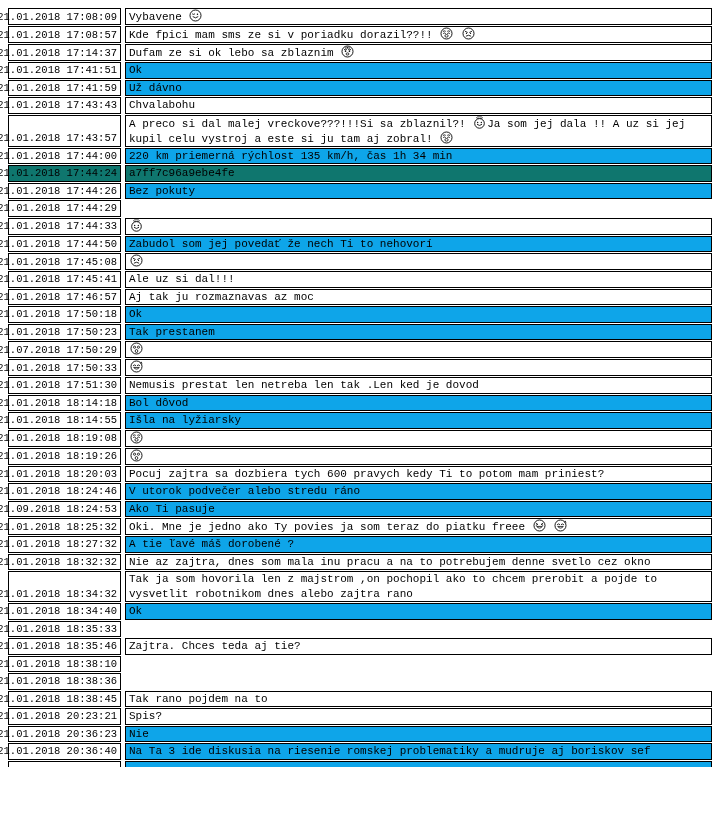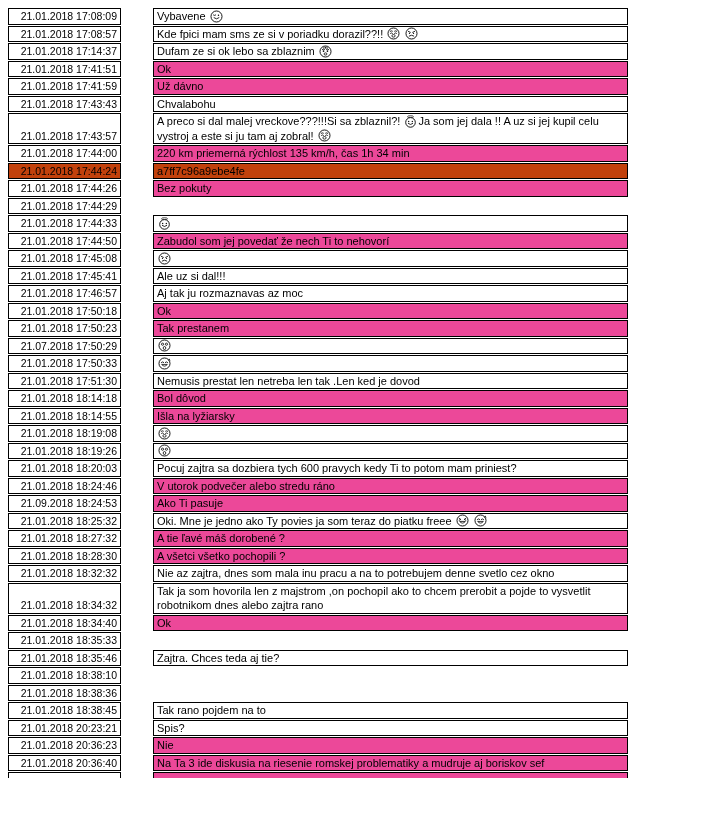--- a/index.html
+++ b/index.html
@@ -1,30 +1,30 @@
 <!DOCTYPE html>
 <html><head>
 <meta charset="utf-8">
 <style>
   html,body{margin:0;padding:0;}
   body{
     width:718px;height:830px;overflow:hidden;background:#fff;
     font-family:"Liberation Sans",sans-serif;font-size:11px;color:#000;
     box-sizing:border-box;padding:8px 6px 0 8px;
   }
-  #chat-table{width:620px;}
+  #chat-table{width:704px;font-family:Liberation Mono, monospace;}
   .row{display:flex;gap:4px;margin-bottom:1px;}
   .cell{border:1.5px solid #000;background:#fff;line-height:14.5px;}
   .ts{
     width:106px;flex:none;display:flex;align-items:flex-end;justify-content:flex-end;
     padding:0 3px 0 2px;white-space:nowrap;font-size:10.5px;
   }
-  .msg{flex:1;padding:0 3px;margin-left:28px;}
-  .bg-green{background:#ec4899;}
-  .bg-orange{background:#c2410c;}
+  .msg{flex:1;padding:0 3px;}
+  .bg-green{background:#0ea5e9;}
+  .bg-orange{background:#0f766e;}
   .partial .cell{height:5px;border-bottom:none;}
   .emoji{display:inline-block;margin:0 1px;}
   .emoji svg{height:13px;width:13px;vertical-align:-2.5px;}
 </style>
 </head>
 <body>
 
 <div id="chat-table">
     <div class="row">
       <div class="cell ts">21.01.2018 17:08:09</div>
@@ -226,24 +226,20 @@
             <path d="M14.8 8.3 Q13 6.5 11.2 8.3" fill="none" stroke="#000" stroke-width="1.3" stroke-linecap="round"></path>
             <path d="M5.6 11.4 Q10 16.6 14.4 11.4 Z" fill="#fff" stroke="#000" stroke-width="1.2" stroke-linejoin="round"></path>
             <path d="M17.3 2.9 Q19.1 5.4 17.6 6.6 Q15.9 5.6 17.3 2.9 Z" fill="#fff" stroke="#000" stroke-width="1"></path>
           </svg></span></div>
     </div>
     <div class="row">
       <div class="cell ts">21.01.2018 18:27:32</div>
       <div class="cell msg bg-green"><span>A tie ľavé máš dorobené ?</span></div>
     </div>
     <div class="row">
-      <div class="cell ts">21.01.2018 18:28:30</div>
-      <div class="cell msg bg-green"><span>A všetci všetko pochopili ?</span></div>
-    </div>
-    <div class="row">
       <div class="cell ts">21.01.2018 18:32:32</div>
       <div class="cell msg"><span>Nie az zajtra, dnes som mala inu pracu a na to potrebujem denne svetlo cez okno</span></div>
     </div>
     <div class="row">
       <div class="cell ts">21.01.2018 18:34:32</div>
       <div class="cell msg"><span>Tak ja som hovorila len z majstrom ,on pochopil ako to chcem prerobit a pojde to vysvetlit robotnikom dnes alebo zajtra rano</span></div>
     </div>
     <div class="row">
       <div class="cell ts">21.01.2018 18:34:40</div>
       <div class="cell msg bg-green"><span>Ok</span></div>

